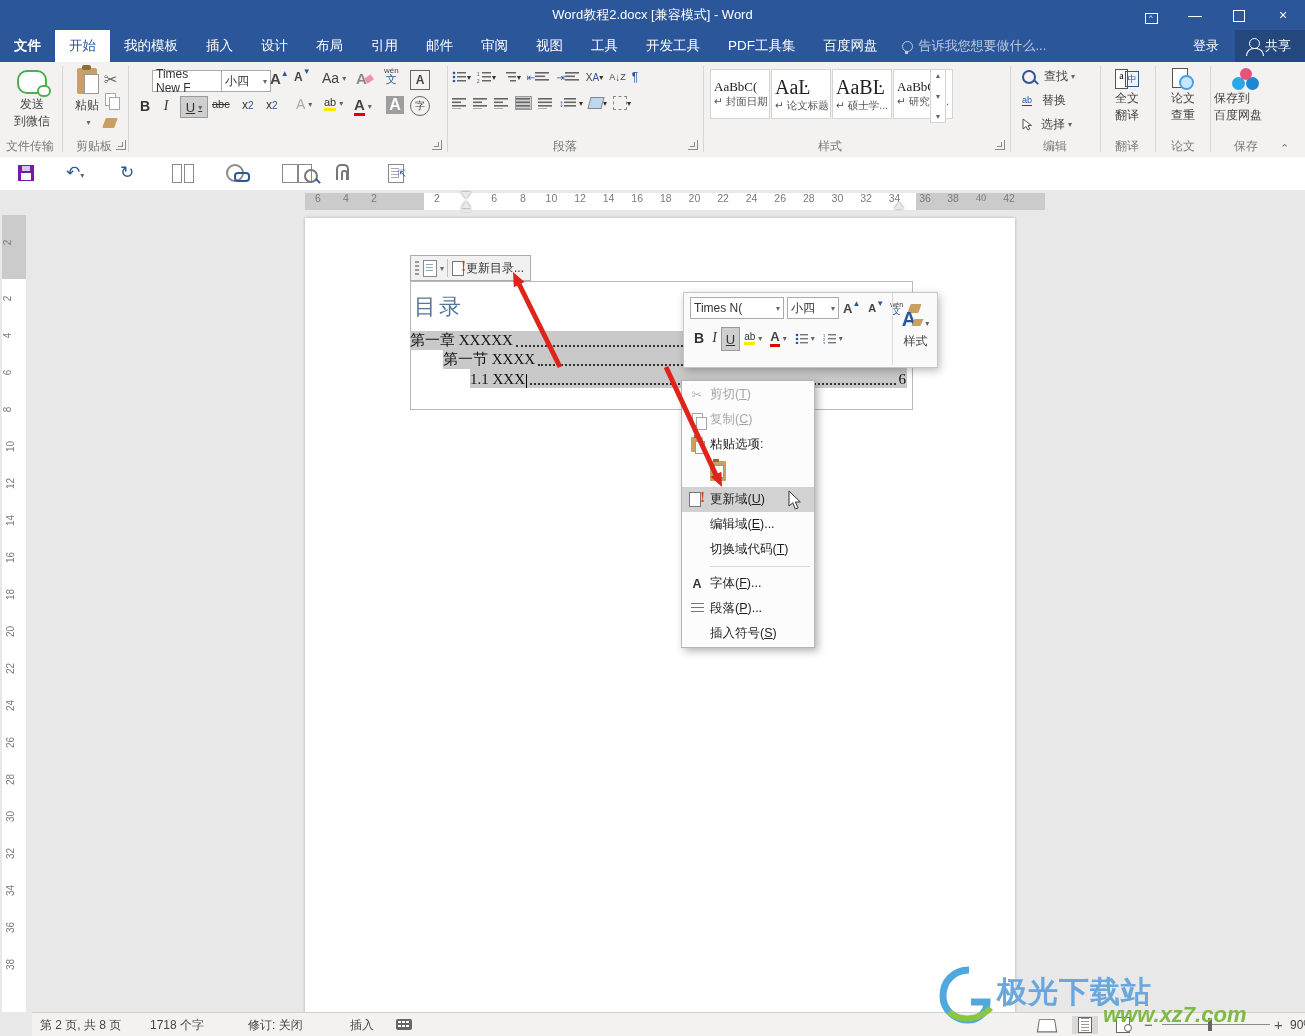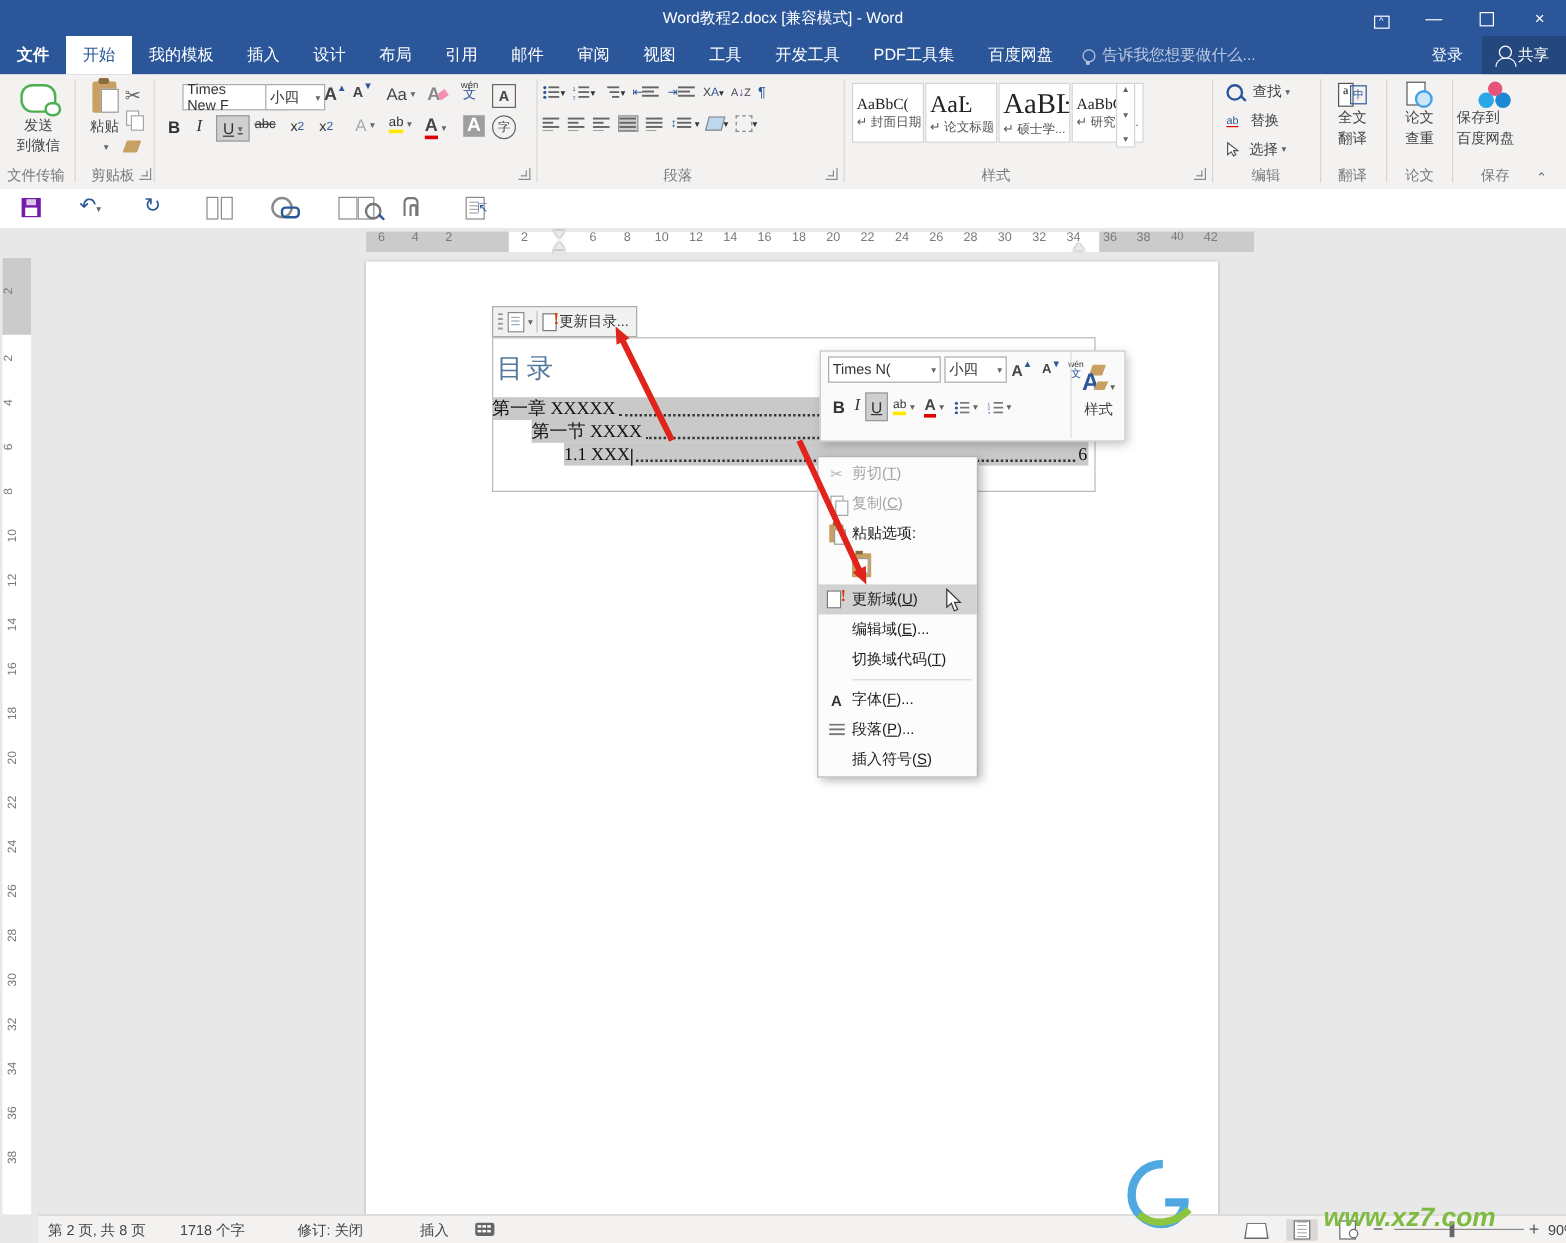--- a/index.html
+++ b/index.html
@@ -84,21 +84,21 @@
   #toc-box{left:410px;top:281px;width:501px;height:127px;border:1px solid #B9B9B9;z-index:1;}
   #toc-title{left:414px;top:292px;font-size:22px;color:#54789C;letter-spacing:3px;z-index:2;font-family:"Liberation Sans",sans-serif;}
   .toc-row{position:absolute;height:19px;background:#C9C9C9;display:flex;align-items:flex-end;
       font-family:"Liberation Serif","DejaVu Serif",serif;font-size:15px;color:#111;z-index:2;}
   .toc-row .leader{flex:1;border-bottom:2px dotted #333;margin:0 3px 3px 3px;height:1px;}
   .toc-row .pg-num{margin-bottom:0;padding-right:1px;}
   .caret-bar{display:inline-block;width:1px;height:14px;background:#000;margin-left:1px;}
   
   #minibar{left:683px;top:292px;width:253px;height:74px;background:#FAFAFA;border:1px solid #C6C6C6;
       box-shadow:2px 3px 8px rgba(0,0,0,.25);z-index:20;}
-  #minibar .row{position:absolute;left:6px;display:flex;align-items:center;}
+  #minibar .row{position:absolute;left:6px;display:flex;align-items:flex-start;}
   .mb-btn{height:22px;display:inline-flex;align-items:center;justify-content:center;padding:0 4px;color:#333;}
   #mb-styles-col{position:absolute;left:208px;top:0;width:45px;height:72px;border-left:1px solid #DCDCDC;
       display:flex;flex-direction:column;align-items:center;justify-content:center;}
   
   #ctxmenu{left:681px;top:380px;width:132px;background:#FCFCFC;border:1px solid #B5B5B5;
       box-shadow:3px 3px 8px rgba(0,0,0,.3);z-index:20;padding:1px 0;}
   .menu-row{display:flex;align-items:center;height:25px;font-size:12.5px;color:#1E1E1E;padding:0 2px;}
   .menu-row .gutter{width:26px;display:flex;justify-content:center;align-items:center;flex:none;}
   .menu-row.disabled{color:#A6A6A6;}
   .menu-row.hl{background:#D2D2D2;}
@@ -355,21 +355,21 @@
   <div class="abs" style="left:710px;top:7px;display:flex;" id="styles-gallery">
       <div class="style-card">
         <div class="style-prev" style="font-size: 13px;">AaBbC(</div>
         <div class="style-name">↵ 封面日期</div>
       </div>
       <div class="style-card">
         <div class="style-prev" style="font-size: 20px;">AaĿ</div>
         <div class="style-name">↵ 论文标题</div>
       </div>
       <div class="style-card">
-        <div class="style-prev" style="font-size: 24px;">AaBĿ</div>
+        <div class="style-prev" style="font-size: 20px;">AaBĿ</div>
         <div class="style-name">↵ 硕士学...</div>
       </div>
       <div class="style-card">
         <div class="style-prev" style="font-size: 13px;">AaBbC(</div>
         <div class="style-name">↵ 研究生...</div>
       </div>
     </div>
   <div class="abs" style="left:930px;top:7px;width:14px;height:48px;border:1px solid #D6D4D2;background:#fff;display:flex;flex-direction:column;align-items:center;justify-content:space-between;font-size:7px;color:#666;padding:2px 0;">
       <span>▲</span>
       <span>▼</span>
@@ -700,20 +700,21 @@
   <span class="zoom-thumb" style="left:1176px;"></span>
   <span class="pm" style="left:1242px;">+</span>
   <span class="sb-item" style="left:1252px;">90%</span>
 </div>
 
 <div class="abs" id="watermark">
   <svg width="64" height="64" style="position:absolute;left:0;top:6px;">
     <path d="M34,6 C18,6 8,18 8,32 C8,46 20,56 33,56 C44,56 52,48 52,38 L36,38" fill="none" stroke="#4FA8E0" stroke-width="7"></path>
     <path d="M14,48 C26,58 44,56 56,44" fill="none" stroke="#8CC63F" stroke-width="6"></path>
   </svg>
+  <span id="wm-name">极光下载站</span>
   <span id="wm-url">www.xz7.com</span>
 </div>
 
 <svg class="abs" id="arrow-layer">
   <g>
     <line x1="560" y1="367" x2="519" y2="284" stroke="#E0241B" stroke-width="5"></line>
     <polygon points="513,272 524.6,281.9 513.8,287.3" fill="#E0241B"></polygon>
   </g>
   <g>
     <line x1="666" y1="367" x2="716" y2="475" stroke="#E0241B" stroke-width="5"></line>

